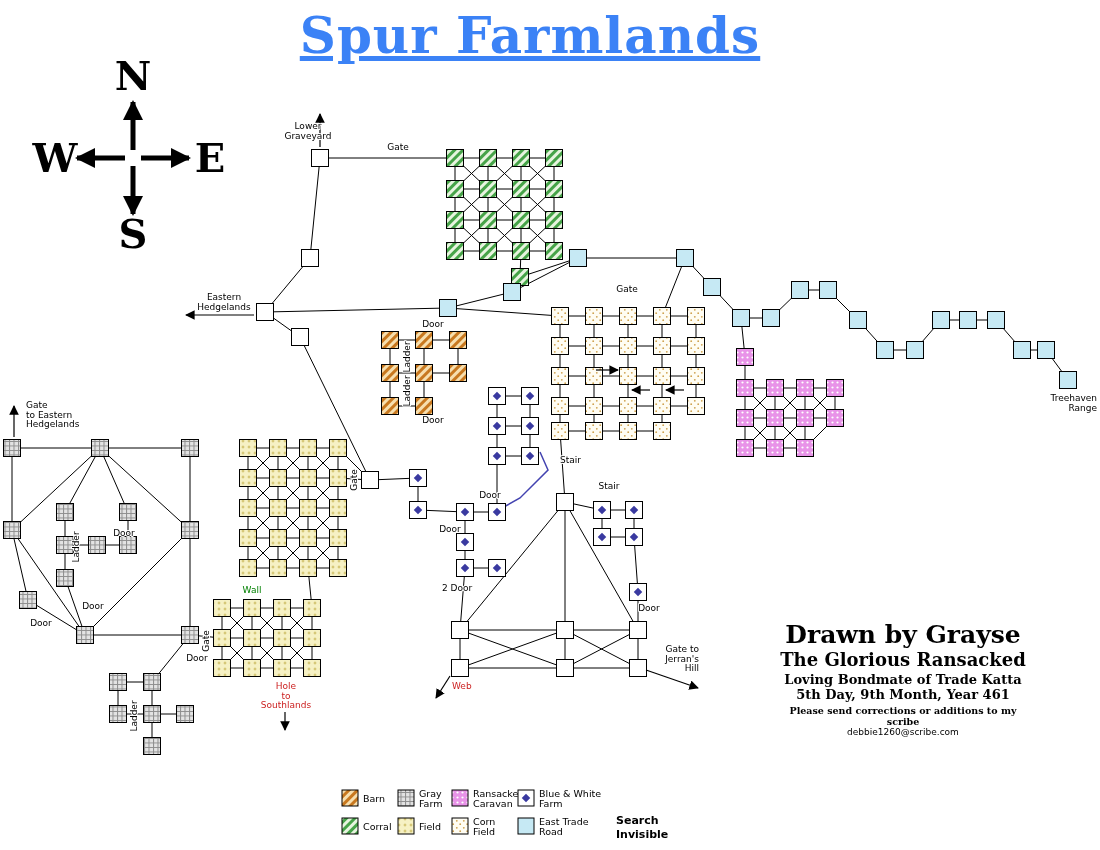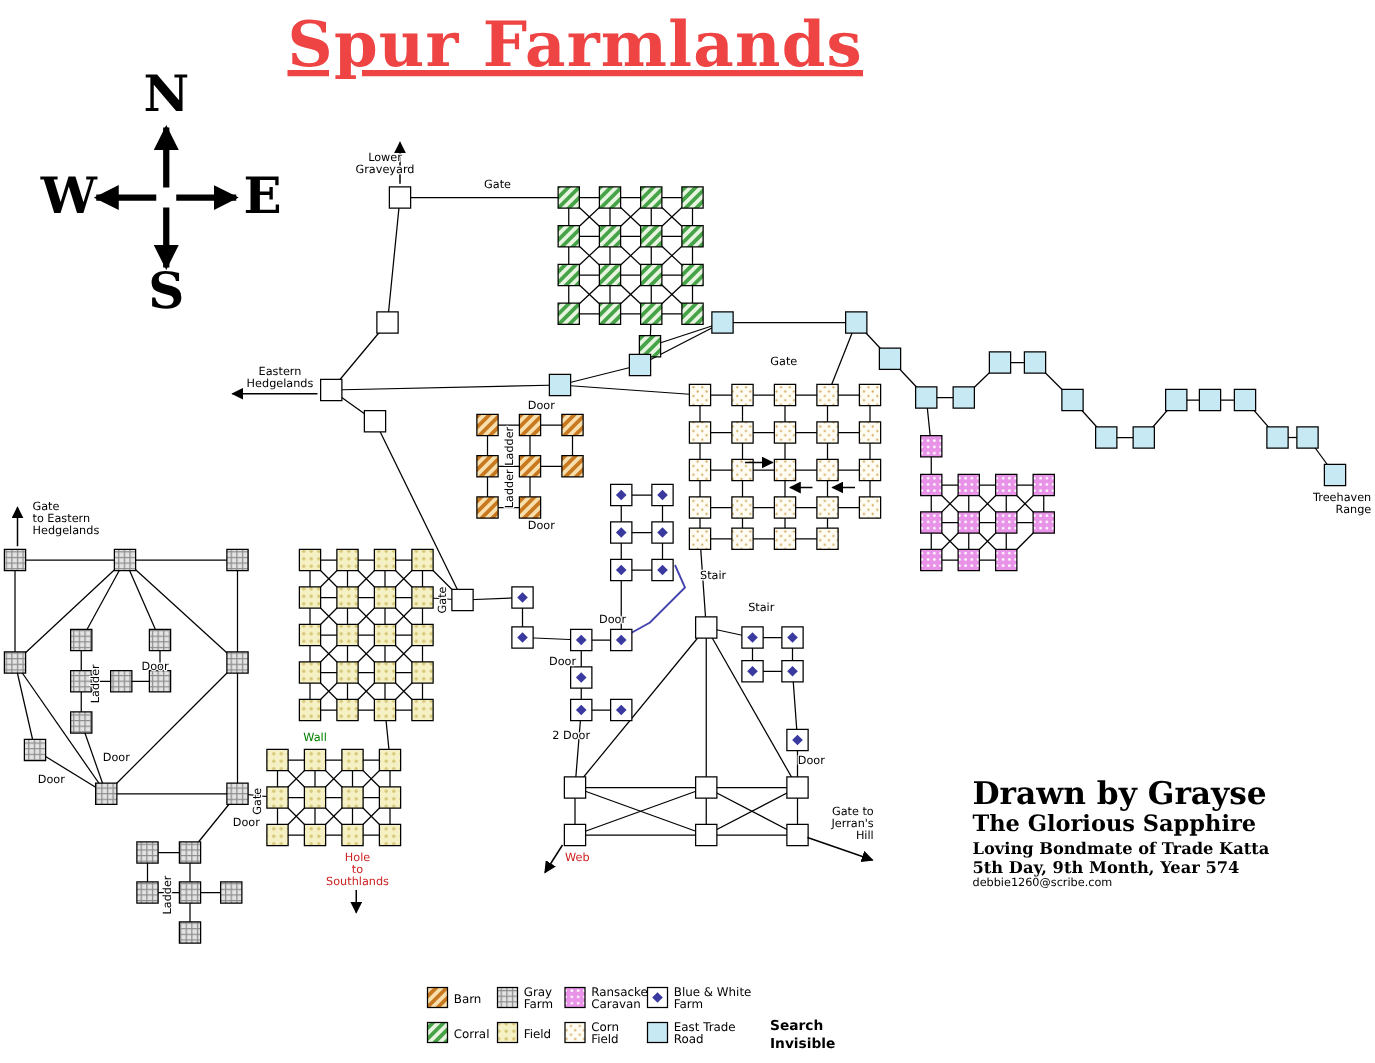--- a/index.html
+++ b/index.html
@@ -1,28 +1,28 @@
 <!DOCTYPE html>
 <html><head>
 <meta charset="utf-8">
 <style>
   *{margin:0;padding:0;box-sizing:border-box}
   html,body{background:#fff}
   body{width:1100px;height:850px;font-family:"DejaVu Serif",serif}
   .page{position:relative;width:1100px;height:850px;background:#fff;overflow:hidden}
   #map-svg{position:absolute;left:0;top:0}
-  .title{position:absolute;top:6px;left:230px;width:600px;text-align:left;
-         font:bold 50px "DejaVu Serif",serif;text-decoration:underline;letter-spacing:1px;color:#ef4444}
+  .title{position:absolute;top:6px;left:230px;width:600px;text-align:center;
+         font:bold 50px "DejaVu Serif",serif;text-decoration:underline;letter-spacing:1px;color:#3b82f6}
   .compass span{position:absolute;transform:translate(-50%,-50%);
                 font:bold 40px "DejaVu Serif",serif;color:#000}
   .cN{left:133px;top:75px;font-size:46px}
   .cS{left:133px;top:233px;font-size:46px}
   .cW{left:55px;top:157px}
   .cE{left:210px;top:157px}
-  .attribution{position:absolute;left:778px;top:620px;width:250px;text-align:left;line-height:1.12;color:#000}
+  .attribution{position:absolute;left:778px;top:620px;width:250px;text-align:center;line-height:1.12;color:#000}
   .a1{font:bold 25px "DejaVu Serif",serif}
   .a2{font:bold 18px "DejaVu Serif",serif}
   .a3{font:bold 13px "DejaVu Serif",serif;margin-top:2px}
   .a4{font:bold 13px "DejaVu Serif",serif}
   .a5{font:bold 9.5px "DejaVu Serif",serif;margin-top:3px}
   .a6{font:9px "DejaVu Sans",sans-serif}
   #g-labels text{font:9px "DejaVu Sans",sans-serif;paint-order:stroke;stroke:#fff;stroke-width:2px;stroke-linejoin:round}
   #g-legend text{font:9.5px "DejaVu Sans",sans-serif;fill:#000}
   #g-legend text.bold{font:bold 11px "DejaVu Sans",sans-serif}
 </style>
@@ -633,19 +633,20 @@
 
   <div class="compass">
     <span class="cN">N</span>
     <span class="cS">S</span>
     <span class="cW">W</span>
     <span class="cE">E</span>
   </div>
 
   <div class="attribution">
     <div class="a1">Drawn by Grayse</div>
-    <div class="a2">The Glorious Sapphire</div>
+    <div class="a2">The Glorious Ransacked</div>
     <div class="a3">Loving Bondmate of Trade Katta</div>
-    <div class="a4">5th Day, 9th Month, Year 574</div>
+    <div class="a4">5th Day, 9th Month, Year 461</div>
+    <div class="a5">Please send corrections or additions to my scribe</div>
     <div class="a6">debbie1260@scribe.com</div>
   </div>
 
 </div>
 
 </body></html>

